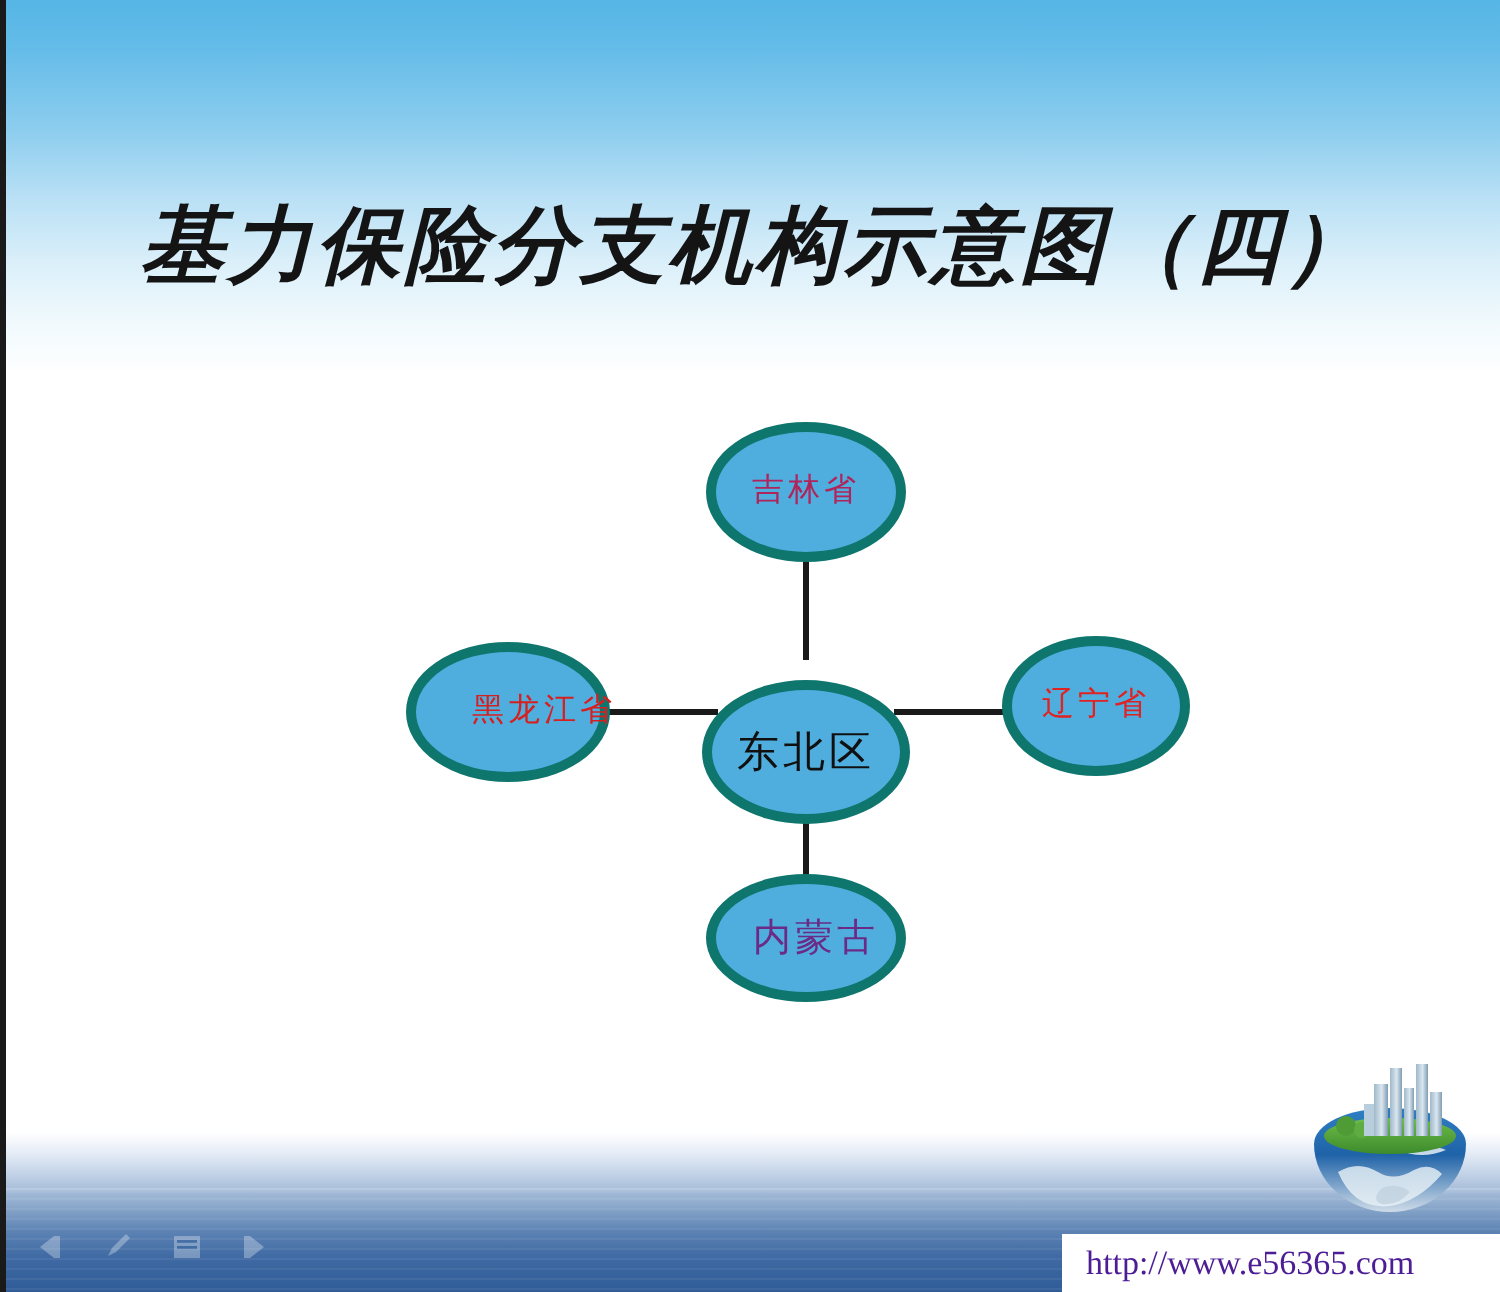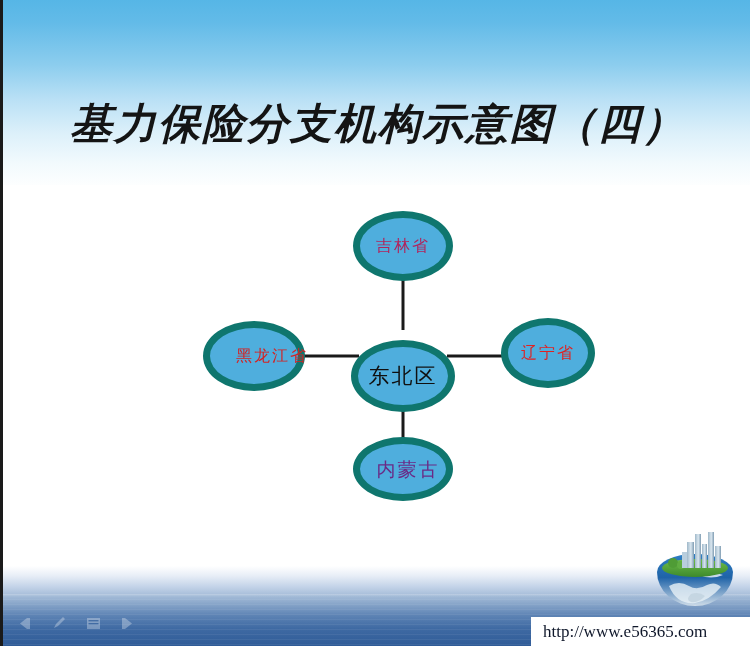--- a/index.html
+++ b/index.html
@@ -97,21 +97,21 @@
   }
   .diagram svg { display: block; }
 
   .node {
     position: absolute;
     display: flex;
     align-items: center;
     justify-content: center;
     border-radius: 50%;
     background: #4FAEDD;
-    border: 7px solid #0f766e;
+    border: 5px solid #0f766e;
     box-sizing: border-box;
     text-align: center;
     white-space: nowrap;
   }
   .node-label {
     font-family: "Liberation Serif", "DejaVu Serif", serif;
     letter-spacing: 2px;
     line-height: 1;
   }
 
@@ -146,21 +146,21 @@
     top: 617px;
     width: 222px;
     height: 29px;
     background: #ffffff;
     display: flex;
     align-items: center;
   }
   .watermark-text {
     font-family: "Liberation Serif", "DejaVu Serif", serif;
     font-size: 17px;
-    color: #0f172a;
+    color: #4c1d95;
     padding-left: 12px;
     letter-spacing: 0px;
     white-space: nowrap;
   }
 
   
   .nav-controls {
     position: absolute;
     left: 12px;
     bottom: 14px;

